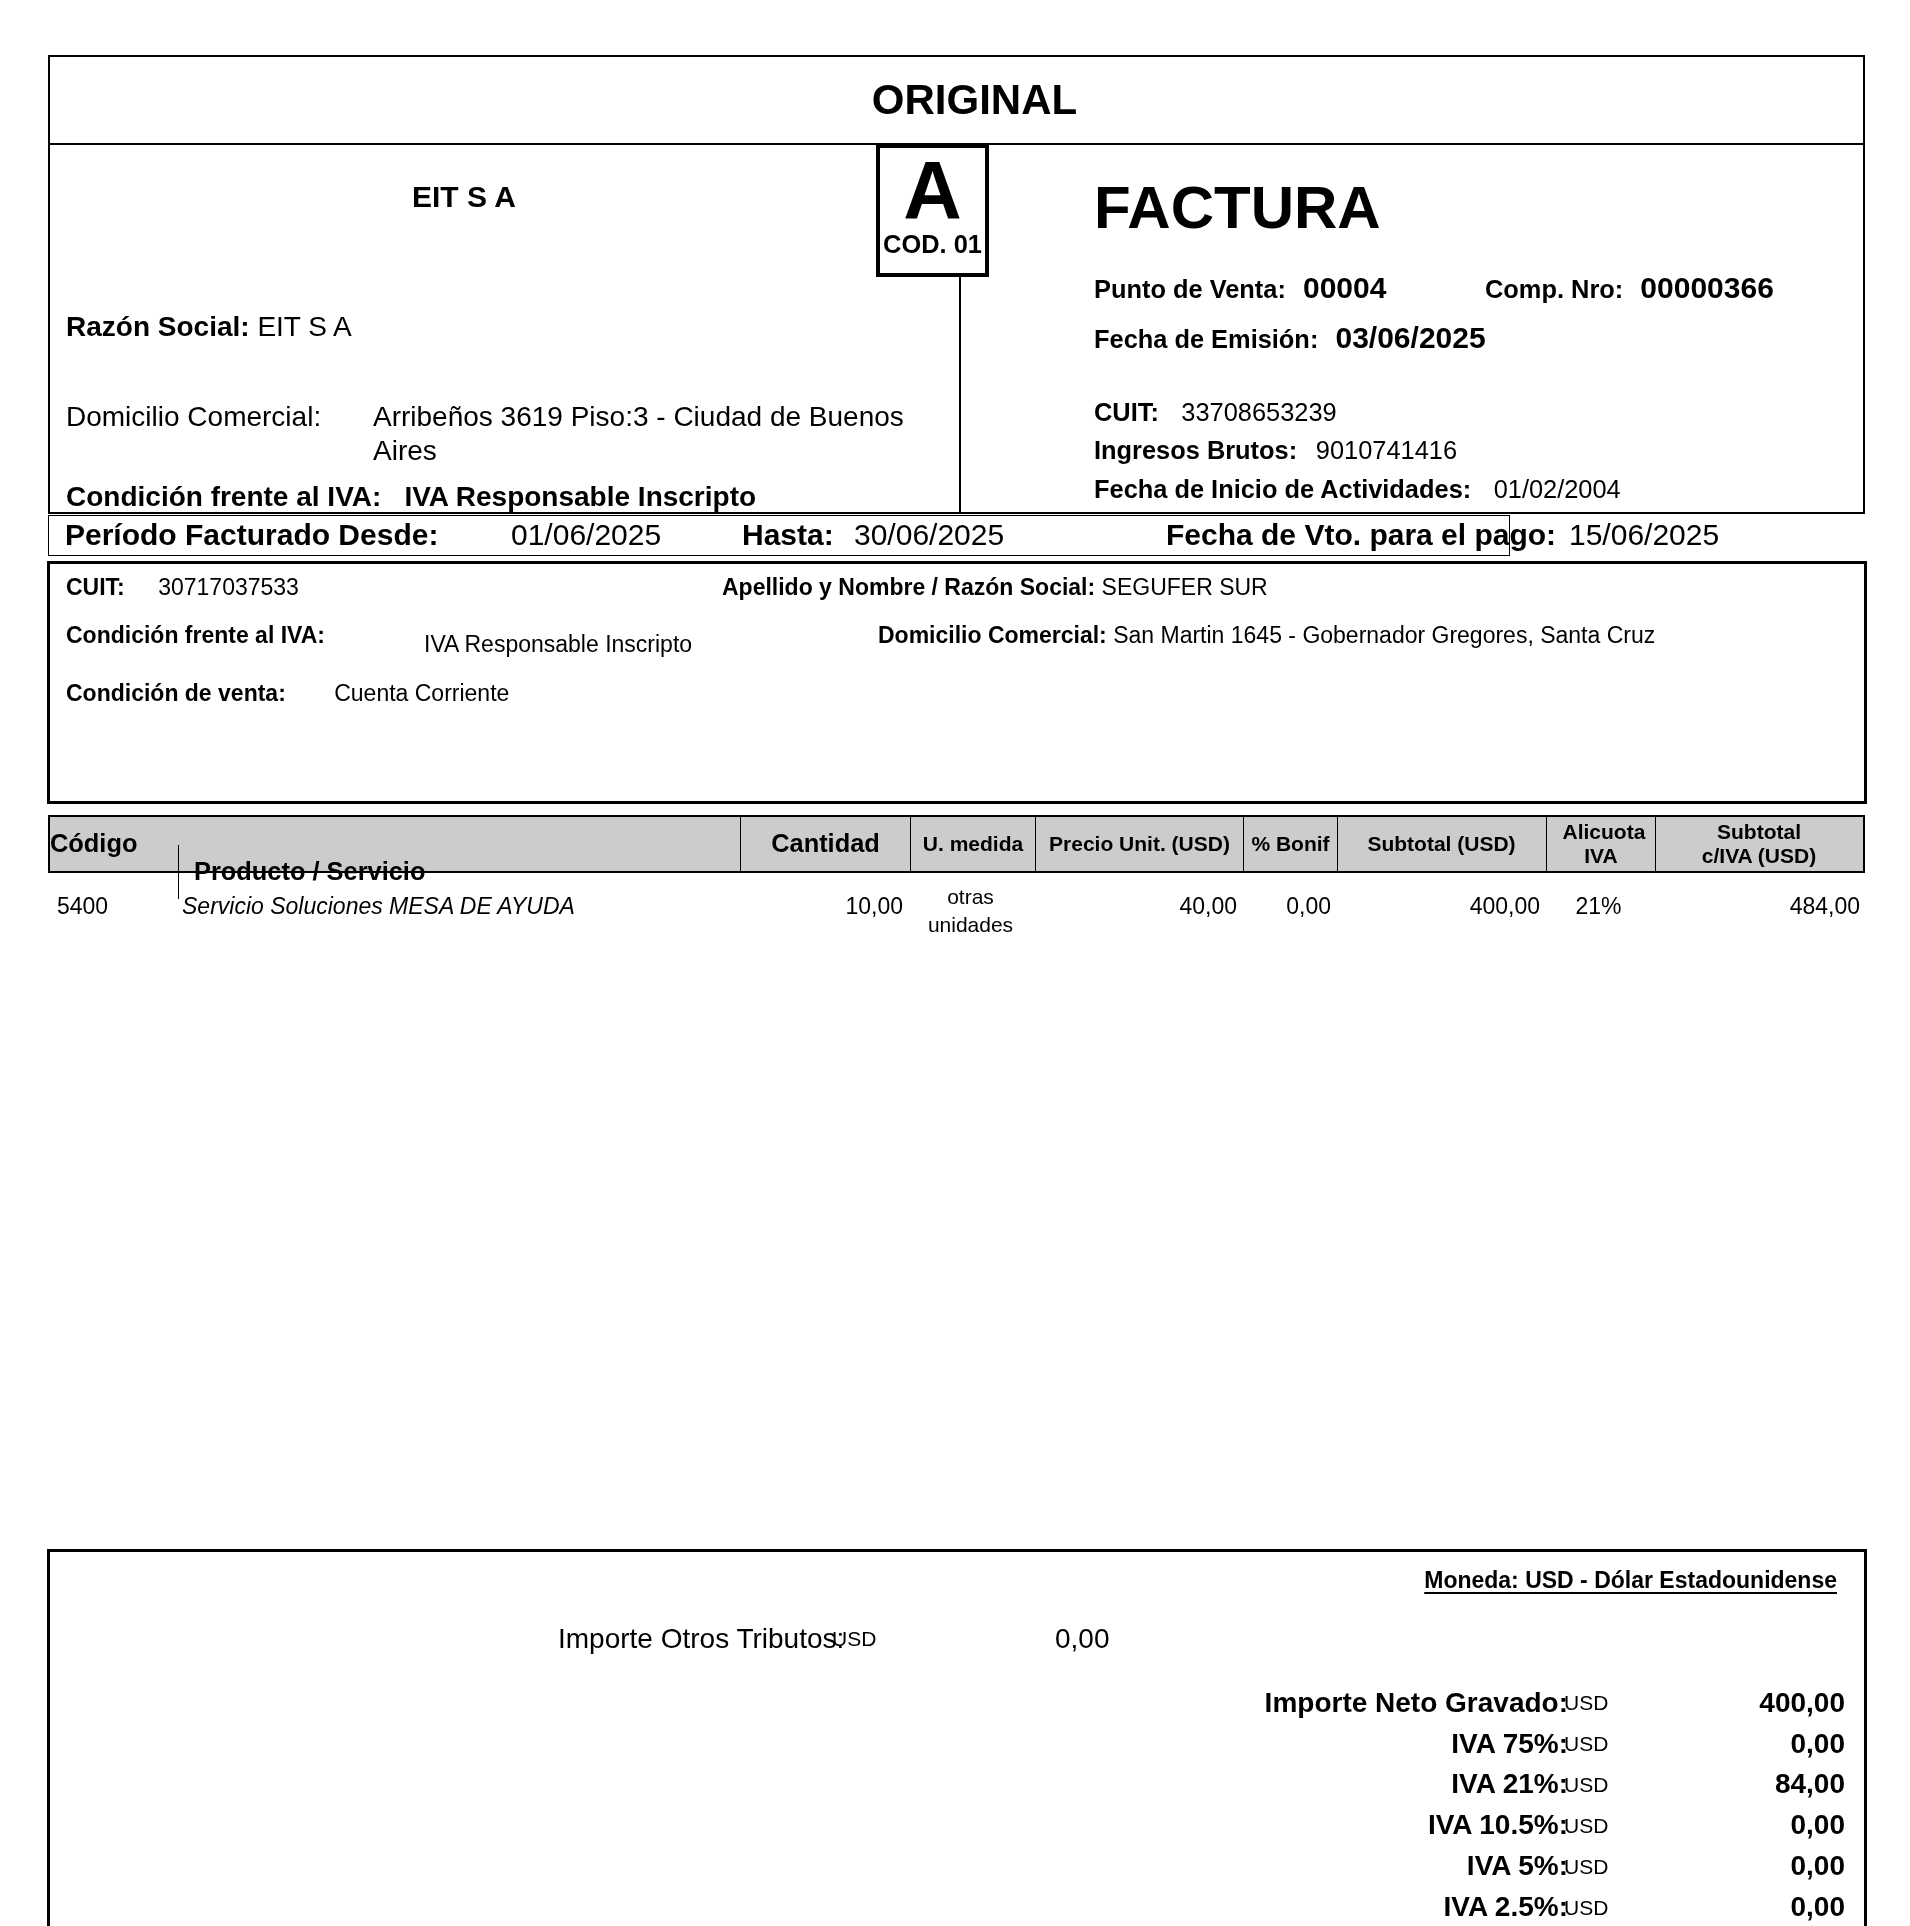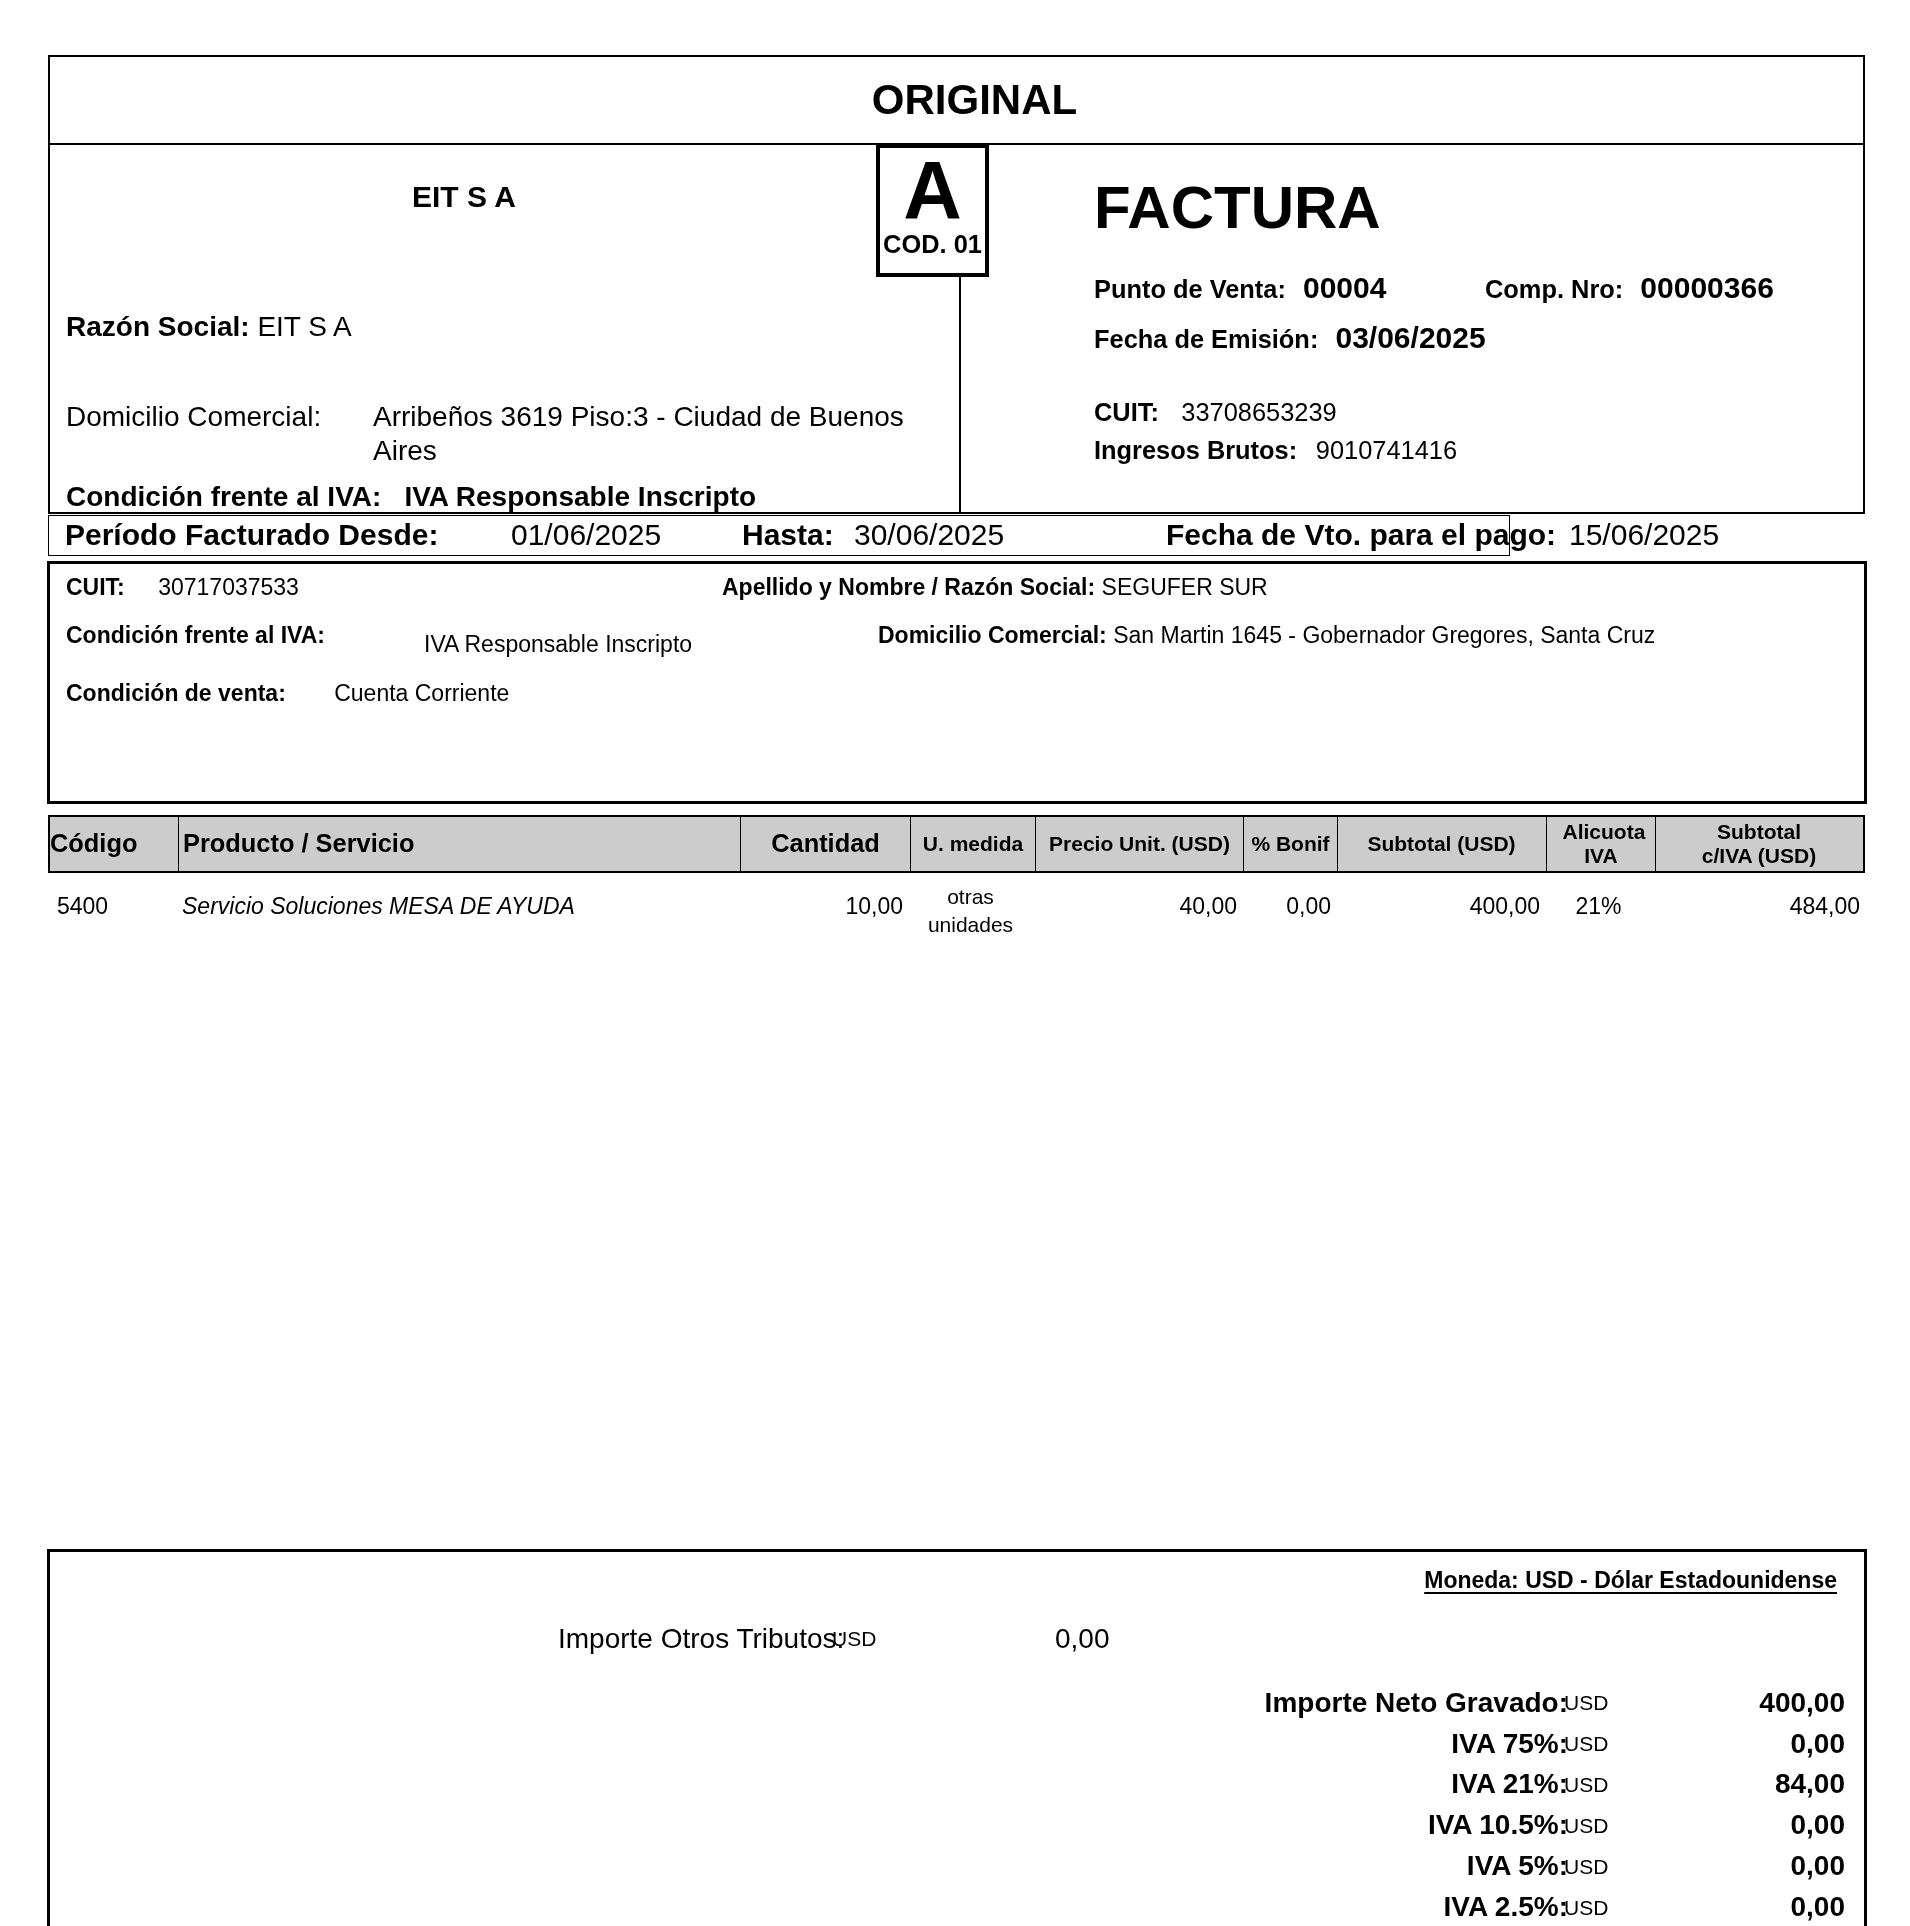--- a/index.html
+++ b/index.html
@@ -86,20 +86,24 @@
   </div>
 
   <div class="abs f66" style="left:1044px; top:341px;">
     <span class="b">CUIT:</span>
     <span style="margin-left:15.4px">33708653239</span>
   </div>
   <div class="abs f66" style="left:1044px; top:379px;">
     <span class="b">Ingresos Brutos:</span>
     <span style="margin-left:11.6px">9010741416</span>
   </div>
+  <div class="abs f66" style="left:1044px; top:418px;">
+    <span class="b">Fecha de Inicio de Actividades:</span>
+    <span style="margin-left:15.4px">01/02/2004</span>
+  </div>
 </div>
 
 <div id="periodo" class="box">
   <div class="abs b" style="left:16px; top:1.9px; font-size:30px;">Período Facturado Desde:</div>
   <div class="abs" style="left:462px; top:1.9px; font-size:30px;">01/06/2025</div>
   <div class="abs b" style="left:693px; top:1.9px; font-size:30px;">Hasta:</div>
   <div class="abs" style="left:805px; top:1.9px; font-size:30px;">30/06/2025</div>
   <div class="abs b" style="left:1117px; top:1.9px; font-size:30px;">Fecha de Vto. para el pago:</div>
   <div class="abs" style="left:1520px; top:1.9px; font-size:30px;">15/06/2025</div>
 </div>
@@ -122,21 +126,21 @@
   </div>
 
   <div class="abs f60" style="left:16px; top:116px;">
     <span class="b">Condición de venta:</span>
     <span style="margin-left:42px">Cuenta Corriente</span>
   </div>
 </div>
 
 <div id="thead" class="box">
   <div class="th" style="left:0; width:128px; font-size:25.4px; ">Código</div>
-  <div class="th" style="left:128px; width:562px; font-size:25.4px; padding-left:4px;">Producto / Servicio</div>
+  <div class="th" style="left:128px; width:562px; font-size:25.4px; padding-left:15px;margin-top:28px;">Producto / Servicio</div>
   <div class="th" style="left:690px; width:170px; font-size:25.4px; justify-content:center;">Cantidad</div>
   <div class="th" style="left:860px; width:125px; font-size:21px; justify-content:center;">U. medida</div>
   <div class="th" style="left:985px; width:208px; font-size:21px; justify-content:center;">Precio Unit. (USD)</div>
   <div class="th" style="left:1193px; width:94px; font-size:21px; justify-content:center;">% Bonif</div>
   <div class="th" style="left:1287px; width:208px; font-size:21px; justify-content:center;">Subtotal (USD)</div>
   <div class="th" style="left:1496px; width:109px; font-size:21px; justify-content:center; text-align:center;">
     <span style="width:77px">Alicuota IVA</span>
   </div>
   <div class="th" style="left:1605px; width:207px; font-size:21px; justify-content:center; text-align:center;">
     <span style="width:123px">Subtotal c/IVA (USD)</span>

